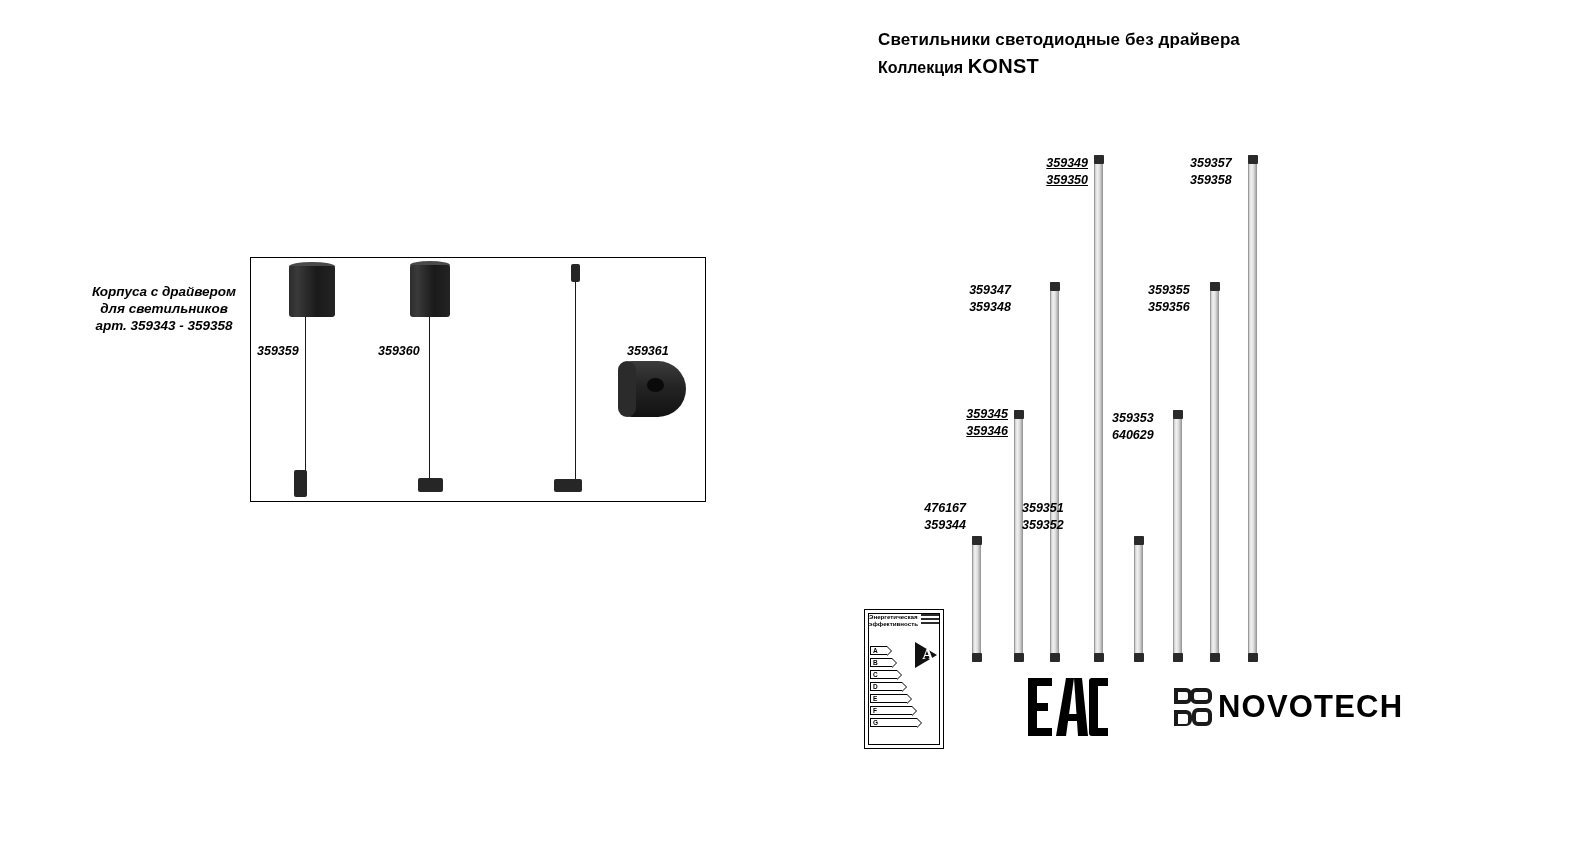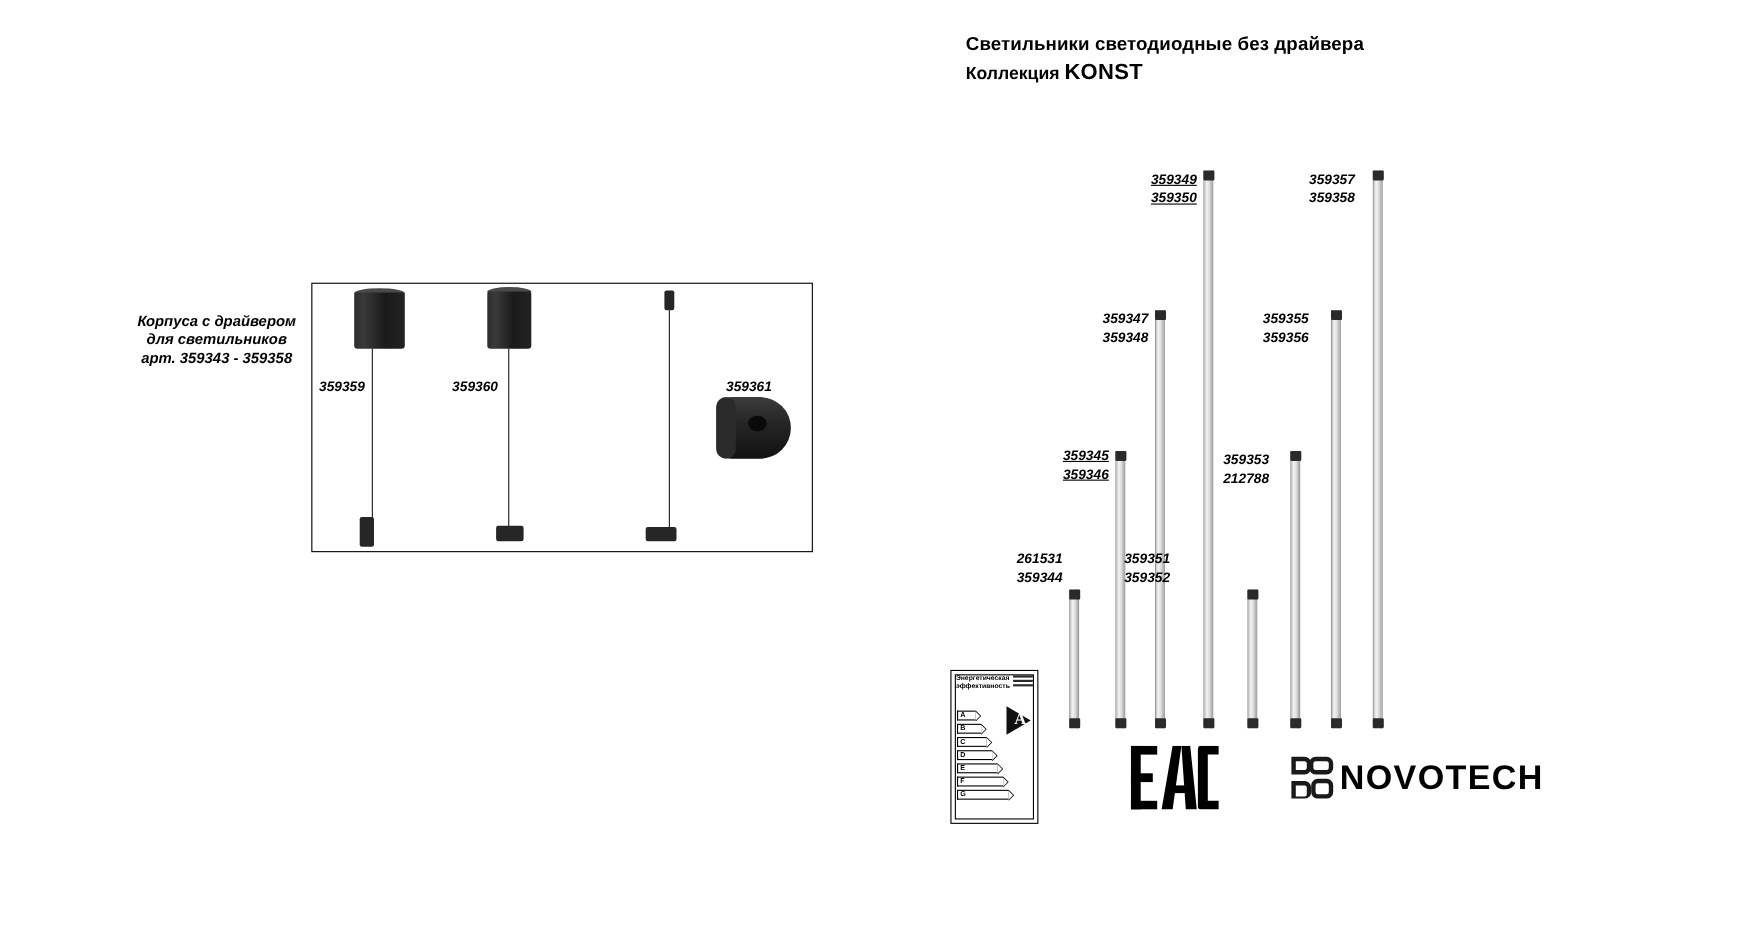--- a/index.html
+++ b/index.html
@@ -13,21 +13,21 @@
     position: relative;
     font-family: "Liberation Sans", sans-serif;
     color: #000000;
     overflow: hidden;
   }
 
   
   #left-panel {
     position: absolute;
     left: 0; top: 0;
-    width: 800px; height: 858px; margin-left: 33px;
+    width: 800px; height: 858px;
   }
   #left-caption {
     position: absolute;
     left: 74px;
     top: 283px;
     width: 180px;
     text-align: center;
     font-style: italic;
     font-weight: bold;
     font-size: 13.5px;
@@ -300,40 +300,40 @@
     </div>
   </div>
 
 
   <div class="tube-wrap" style="left:172px; top:536px; height:126px;">
     <div class="tube-shaft" style="height:126px;"></div>
     <div class="tube-cap" style="top:0;"></div>
     <div class="tube-cap" style="top:117px;"></div>
   </div>
   <div class="tube-label" style="left:58px; top:500px; width:108px;">
-    <div>261531</div>
+    <div>476167</div>
     <div>359344</div>
   </div>
 
   <div class="tube-wrap" style="left:214px; top:410px; height:252px;">
     <div class="tube-shaft" style="height:252px;"></div>
     <div class="tube-cap" style="top:0;"></div>
     <div class="tube-cap" style="top:243px;"></div>
   </div>
   <div class="tube-label" style="left:100px; top:406px; width:108px;text-decoration:underline;">
     <div>359345</div>
     <div>359346</div>
   </div>
 
   <div class="tube-wrap" style="left:250px; top:282px; height:380px;">
     <div class="tube-shaft" style="height:380px;"></div>
     <div class="tube-cap" style="top:0;"></div>
     <div class="tube-cap" style="top:371px;"></div>
   </div>
-  <div class="tube-label" style="left:136px; top:282px; width:108px;">
+  <div class="tube-label" style="left:136px; top:282px; width:108px;text-align:center;">
     <div>359347</div>
     <div>359348</div>
   </div>
 
   <div class="tube-wrap" style="left:294px; top:155px; height:507px;">
     <div class="tube-shaft" style="height:507px;"></div>
     <div class="tube-cap" style="top:0;"></div>
     <div class="tube-cap" style="top:498px;"></div>
   </div>
   <div class="tube-label" style="left:180px; top:155px; width:108px;text-decoration:underline;">
@@ -351,21 +351,21 @@
     <div>359352</div>
   </div>
 
   <div class="tube-wrap" style="left:373px; top:410px; height:252px;">
     <div class="tube-shaft" style="height:252px;"></div>
     <div class="tube-cap" style="top:0;"></div>
     <div class="tube-cap" style="top:243px;"></div>
   </div>
   <div class="tube-label" style="left:312px; top:410px; width:106px; text-align:left;">
     <div>359353</div>
-    <div>212788</div>
+    <div>640629</div>
   </div>
 
   <div class="tube-wrap" style="left:410px; top:282px; height:380px;">
     <div class="tube-shaft" style="height:380px;"></div>
     <div class="tube-cap" style="top:0;"></div>
     <div class="tube-cap" style="top:371px;"></div>
   </div>
   <div class="tube-label" style="left:348px; top:282px; width:106px; text-align:left;">
     <div>359355</div>
     <div>359356</div>

